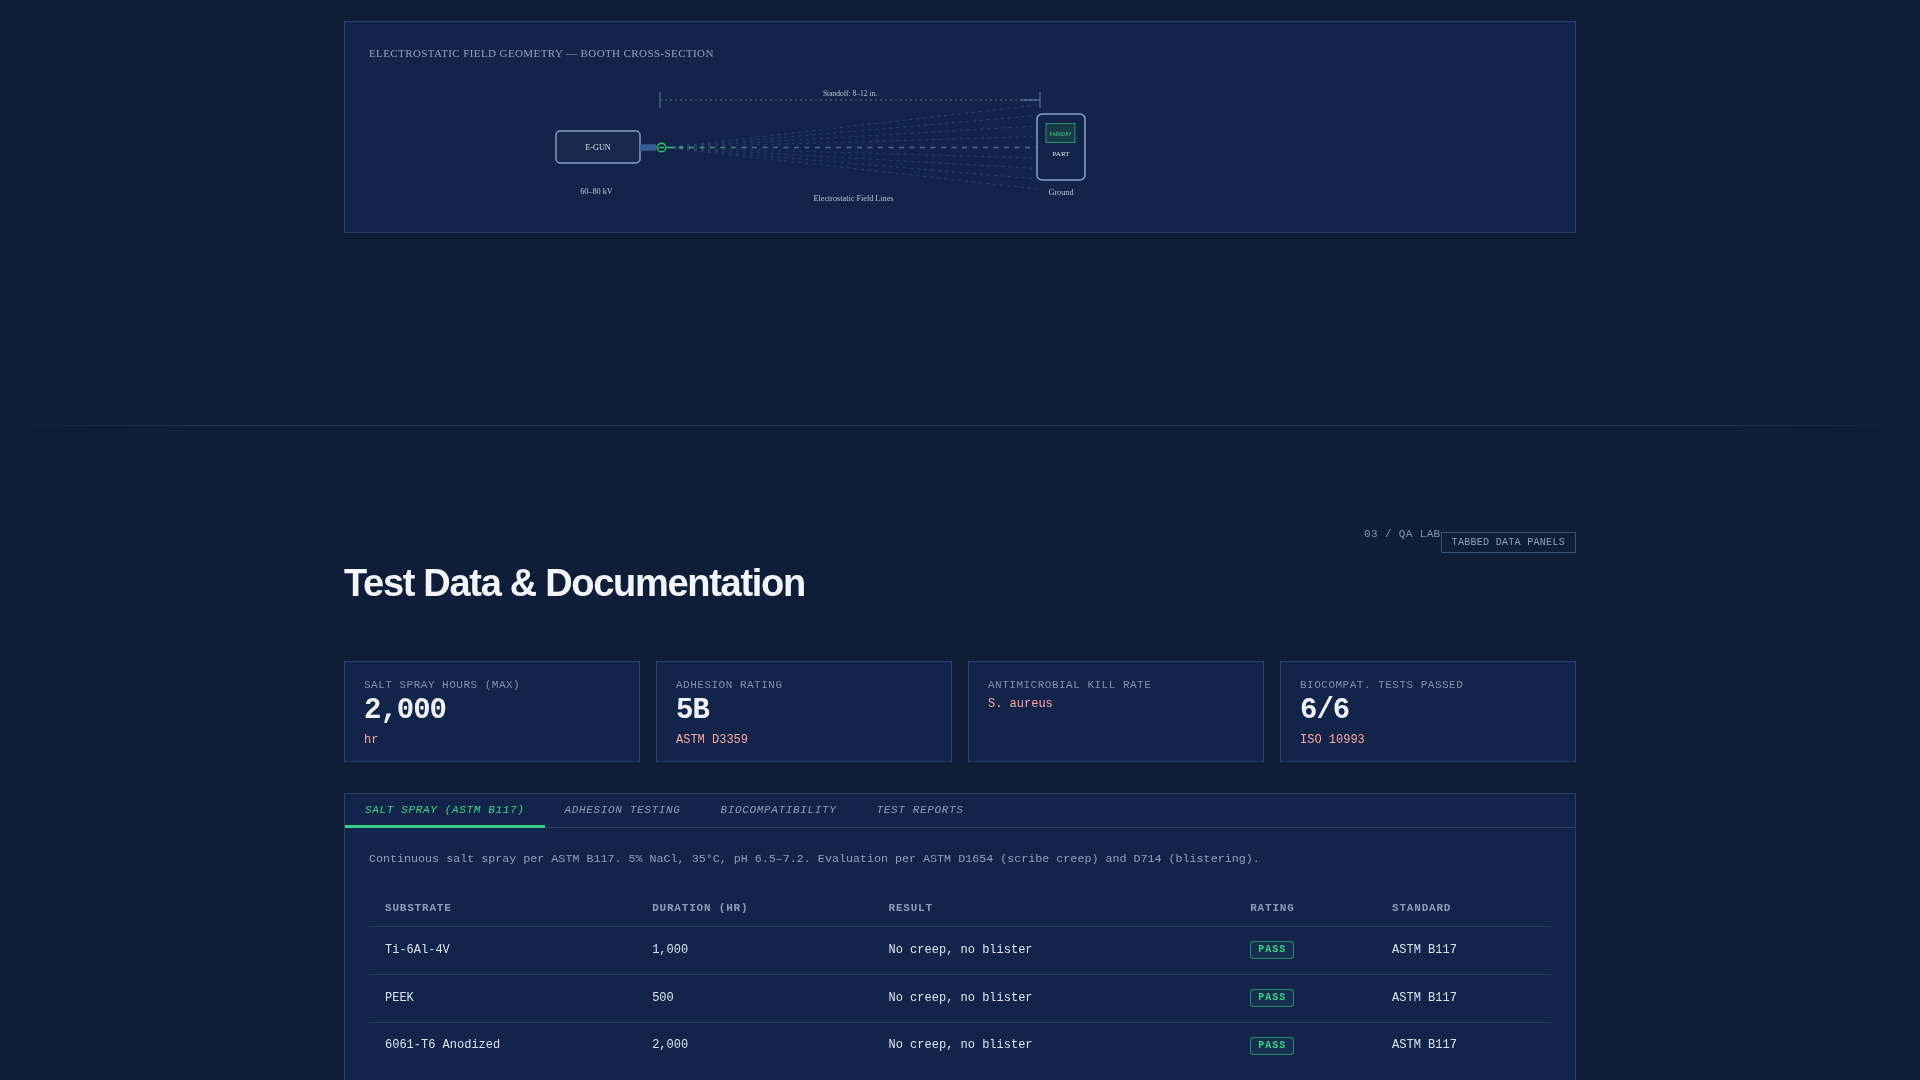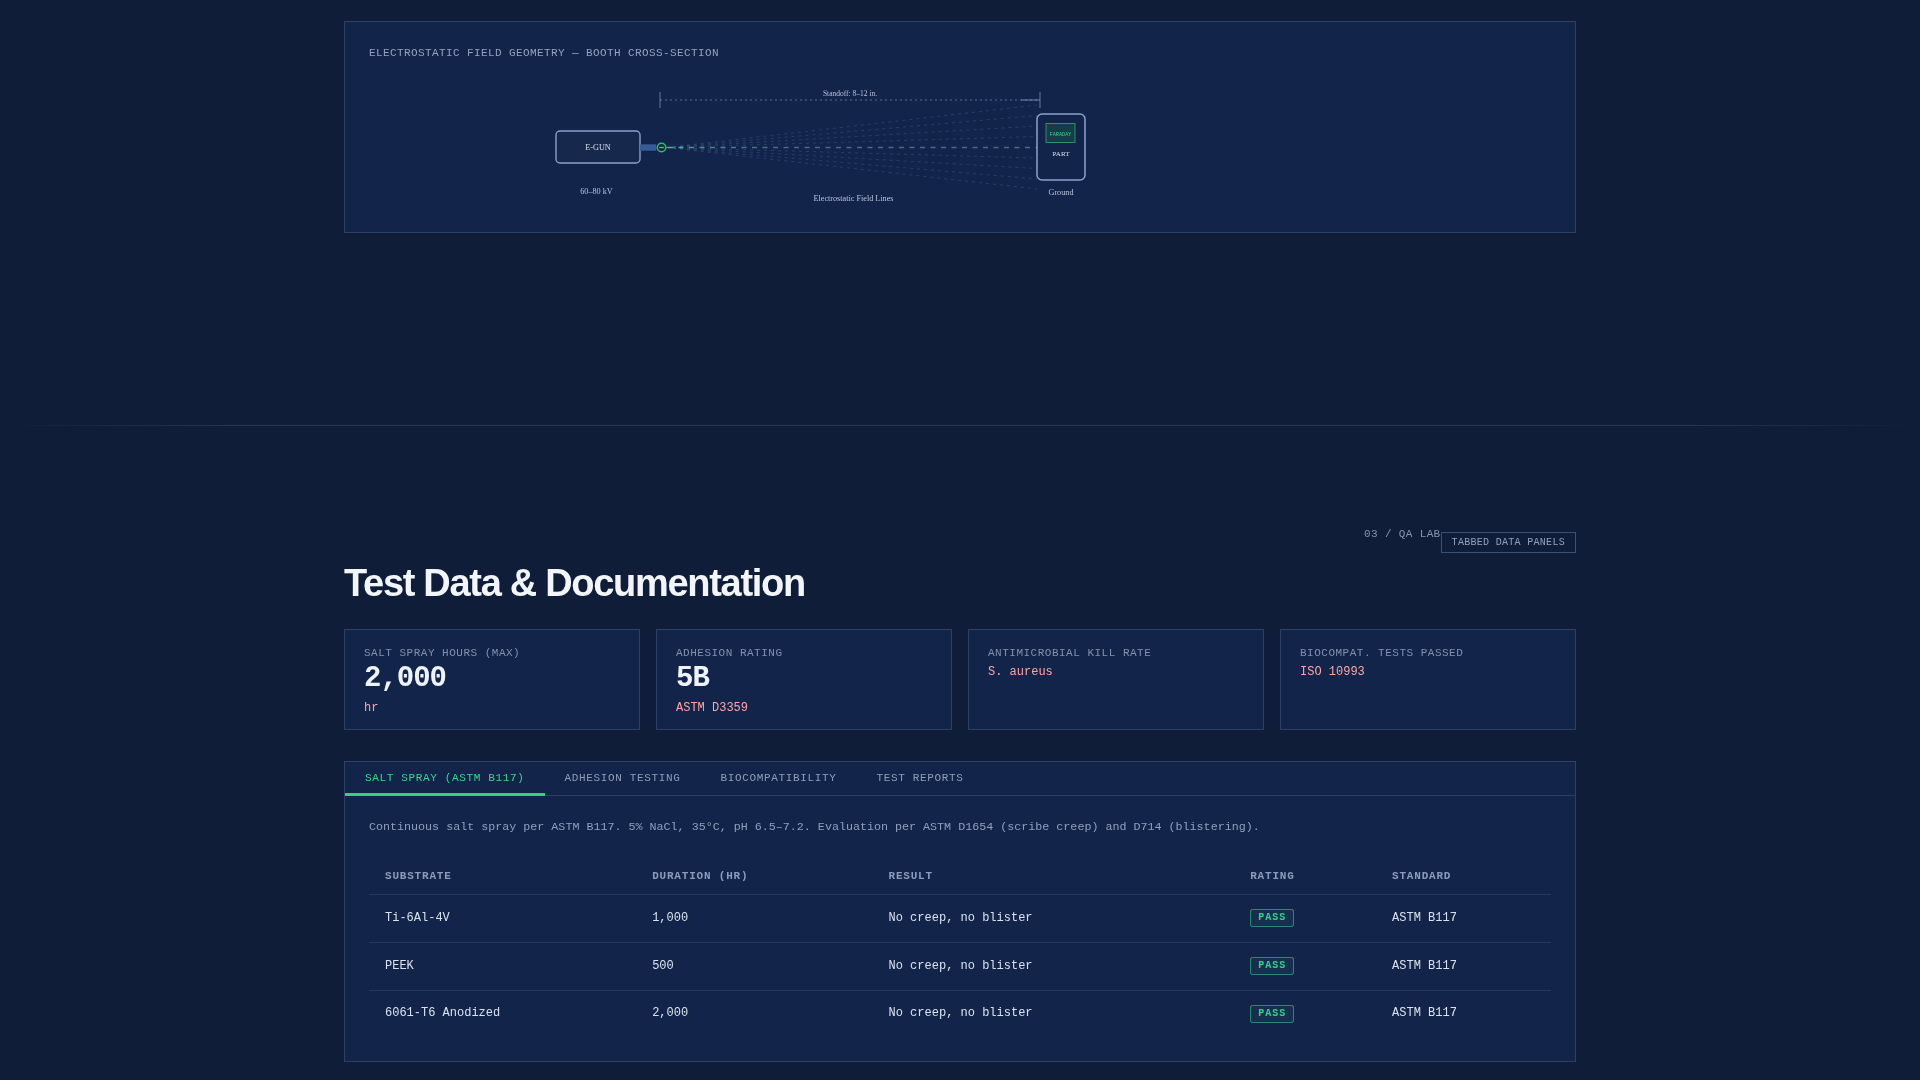--- a/index.html
+++ b/index.html
@@ -2,44 +2,44 @@
 <html><head>
 <meta charset="utf-8">
 <style>
   * { margin:0; padding:0; box-sizing:border-box; }
   html,body { width:1920px; height:1080px; overflow:hidden; }
   body { background:#0f1d38; font-family:"Liberation Sans", sans-serif; }
   .wrap { width:1232px; margin:0 auto; }
 
   
   .diagPanel { position:relative; margin-top:21px; height:212px; border:1px solid #2b4063; background:#13244a; }
-  .diagTitle { position:absolute; left:24px; top:25px; font-family:Liberation Mono, monospace; font-size:11px; letter-spacing:0.4px; color:#93a3bd; }
+  .diagTitle { position:absolute; left:24px; top:25px; font-family:Liberation Serif, serif; font-size:11px; letter-spacing:0.4px; color:#93a3bd; }
   .diag { position:absolute; left:0; top:0; filter:blur(0.5px); }
 
   
   .divider { margin-top:192px; height:1px; background:linear-gradient(90deg, rgba(148,163,184,0) 0%, rgba(148,163,184,0.18) 12%, rgba(148,163,184,0.18) 88%, rgba(148,163,184,0) 100%); }
 
   
   .sec { padding-top:97px; }
   .secHead { display:flex; justify-content:flex-end; align-items:flex-start; }
   .kicker { font-family:"Liberation Mono", monospace; font-size:11px; letter-spacing:0.35px; color:#8694ae; padding-top:5px; }
   .badge { font-family:"Liberation Mono", monospace; font-size:10px; letter-spacing:0.3px; color:#93a3bd; border:1px solid #3a5176; padding:4px 10px; margin-top:9px; }
   h1 { margin-top:11px; font-size:38px; line-height:38px; font-weight:bold; color:#f2f6fb; letter-spacing:-1.3px; }
   .lede { margin-top:12.5px; font-size:16.5px; line-height:22px; letter-spacing:-1.12px; color:#90a1bc; }
 
   
-  .stats { display:grid; grid-template-columns:repeat(4,1fr); gap:16px; margin-top:27px; }
+  .stats { display:grid; grid-template-columns:repeat(4,1fr); gap:16px; margin-top:59px; }
   .card { border:1px solid #2b4063; background:#13244a; height:101px; padding:17px 19px; }
   .card .lab { font-family:"Liberation Mono", monospace; font-size:11px; letter-spacing:0.5px; color:#8292ad; }
   .card .val { font-family:"Liberation Mono", monospace; font-weight:bold; font-size:29px; letter-spacing:-1px; color:#eef3fa; margin-top:3px; }
   .card .sub { font-family:"Liberation Mono", monospace; font-size:12px; color:#fca5a5; margin-top:6px; }
 
   
   .tabPanel { margin-top:31px; border:1px solid #2b4063; background:#13244a; }
-  .tabs { display:flex; border-bottom:1px solid #2b4063; }
+  .tabs { display:flex; border-bottom:1px solid #2b4063;font-style:italic; }
   .tab { font-family:"Liberation Mono", monospace; font-size:11px; letter-spacing:0.65px; color:#8e9eba; padding:0 20px; line-height:32px; height:33px; position:relative; }
   .tab.active { color:#3bd68c; }
   .tab.active::after { content:""; position:absolute; left:0; right:0; bottom:-1px; height:3px; background:#35cf86; }
   .panelBody { padding:24px; }
   .desc { font-family:"Liberation Mono", monospace; font-size:11.7px; color:#8fa0bb; margin-top:0px; }
   table { width:100%; border-collapse:collapse; margin-top:26px; }
   th { font-family:"Liberation Mono", monospace; font-size:11px; letter-spacing:0.8px; color:#8b9cba; text-align:left; font-weight:bold; padding:10px 16px 12px; border-bottom:1px solid #243a5c; }
   td { font-family:"Liberation Mono", monospace; font-size:12px; line-height:15px; color:#dbe2ee; padding:14.4px 16px; border-bottom:1px solid #243a5c; }
   tr:last-child td { border-bottom:none; }
   .c1{width:22.6%} .c2{width:20%} .c3{width:30.6%} .c4{width:12%} .c5{width:14.8%}
@@ -116,20 +116,21 @@
       <div class="lab">ADHESION RATING</div>
       <div class="val">5B</div>
       <div class="sub">ASTM D3359</div>
     </div>
     <div class="card">
       <div class="lab">ANTIMICROBIAL KILL RATE</div>
       <div class="sub">S. aureus</div>
     </div>
     <div class="card">
       <div class="lab">BIOCOMPAT. TESTS PASSED</div>
+      <div class="val">6/6</div>
       <div class="sub">ISO 10993</div>
     </div>
   </div>
 
   <div class="tabPanel">
     <div class="tabs">
       <div class="tab active">SALT SPRAY (ASTM B117)</div>
       <div class="tab">ADHESION TESTING</div>
       <div class="tab">BIOCOMPATIBILITY</div>
       <div class="tab">TEST REPORTS</div>

